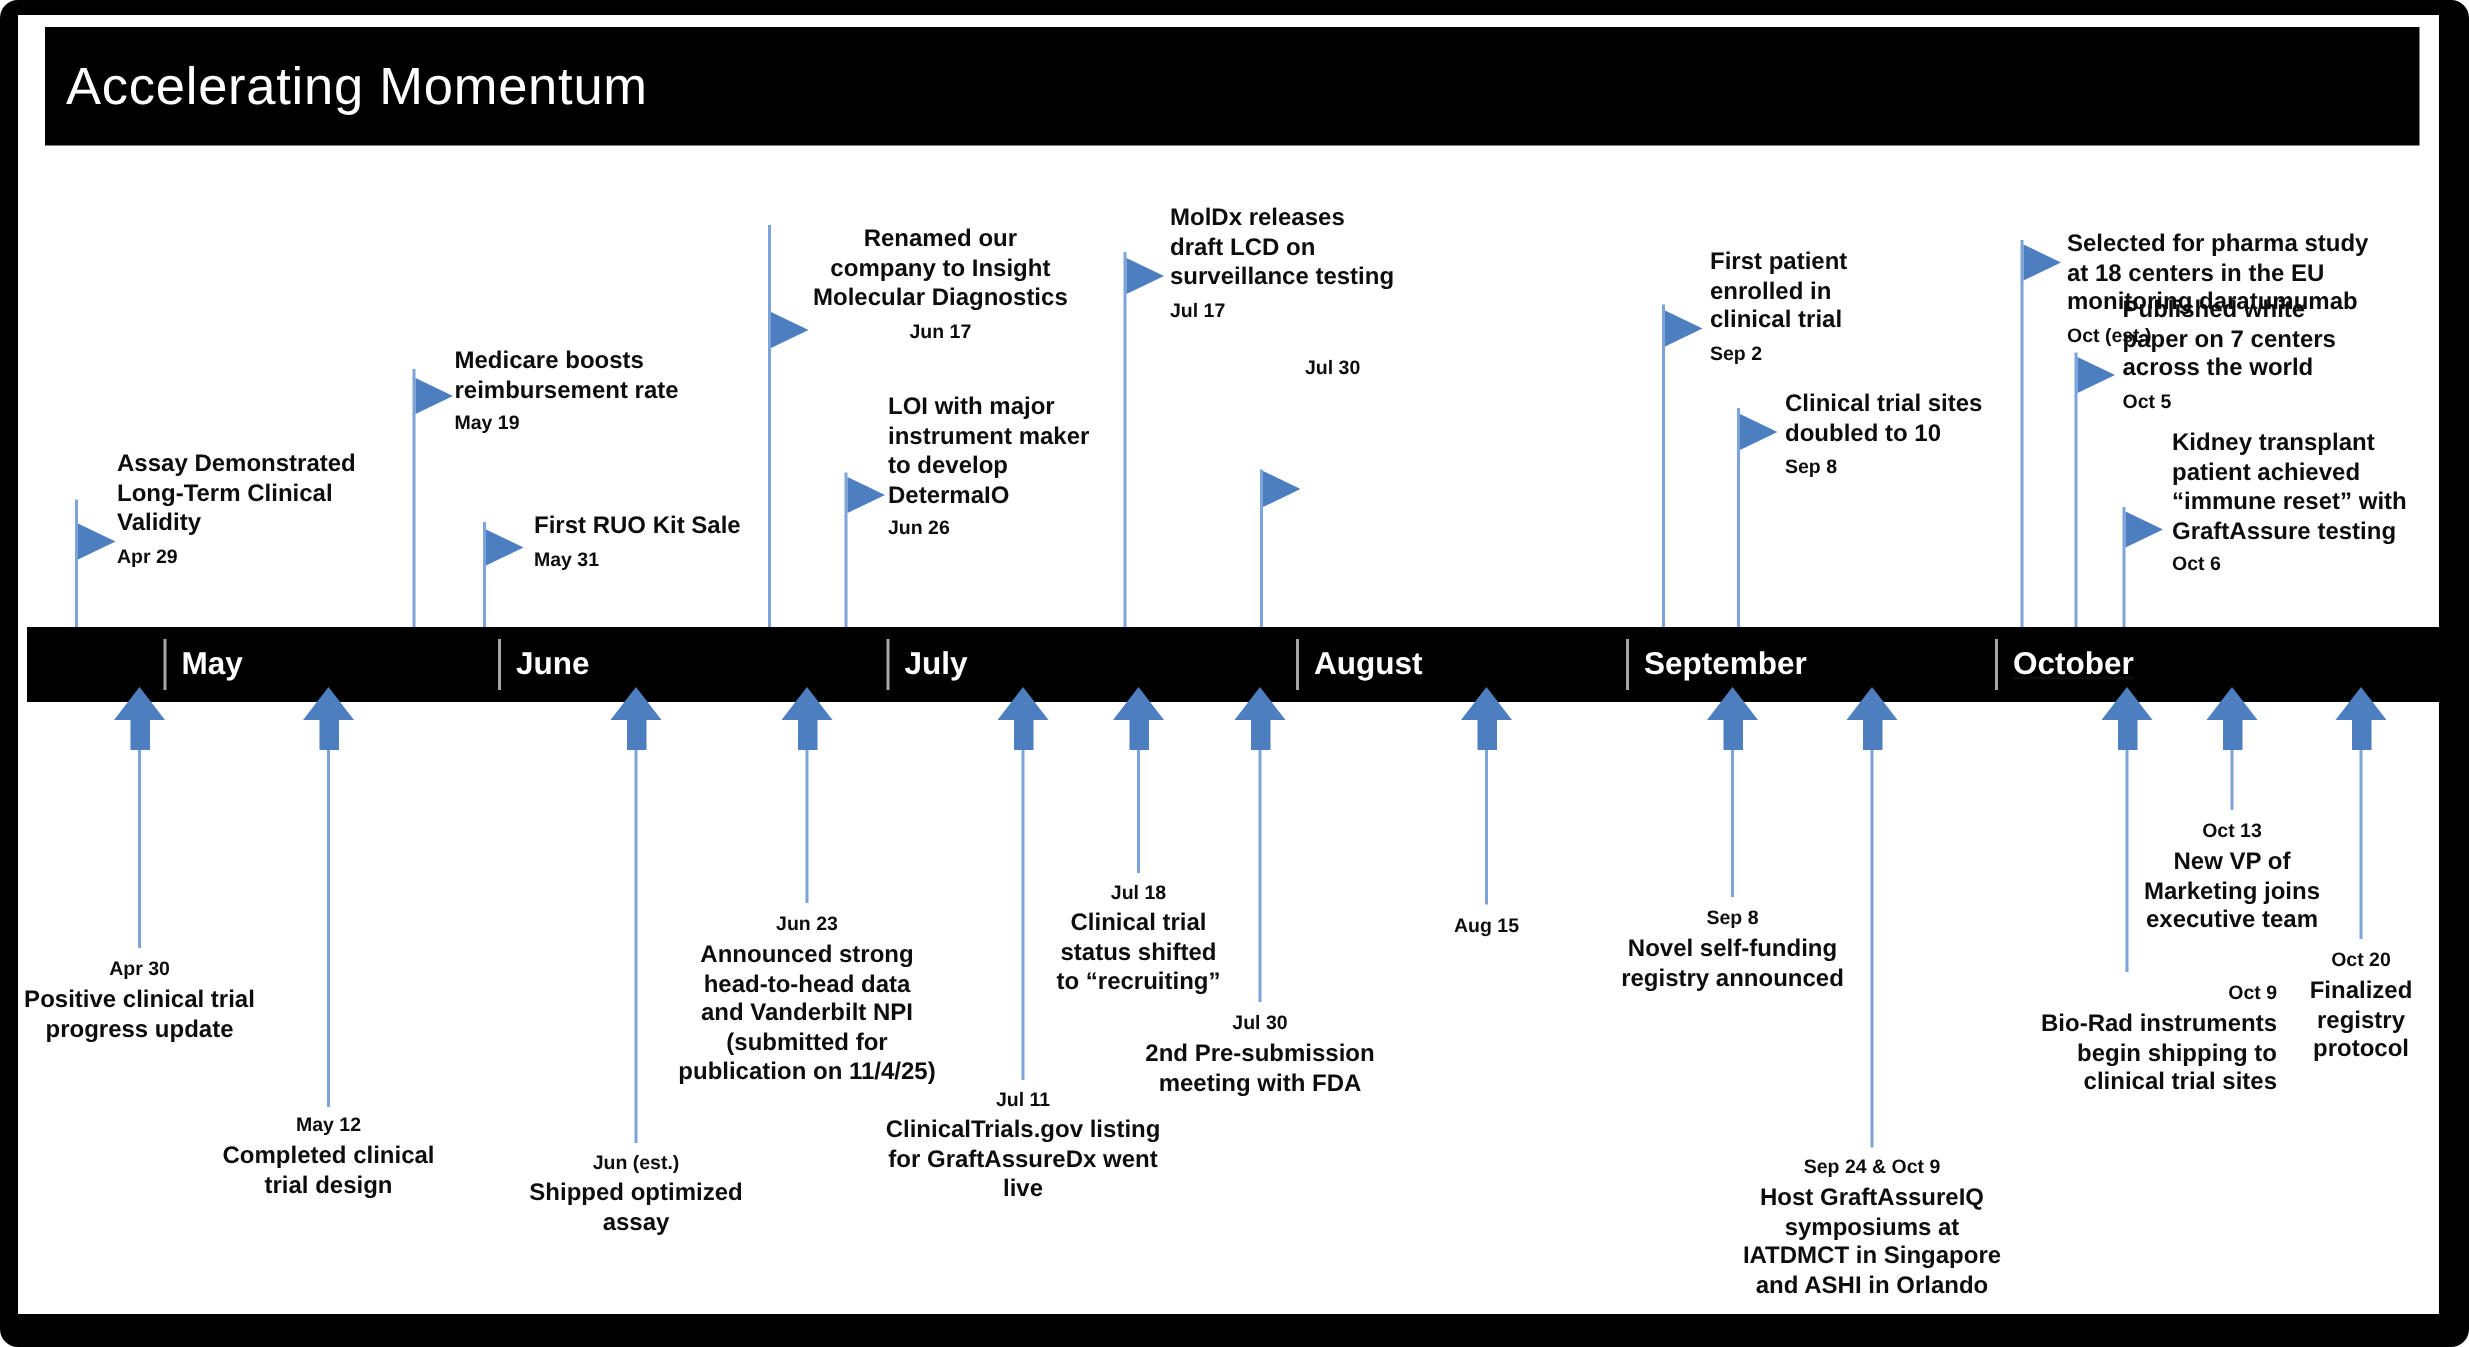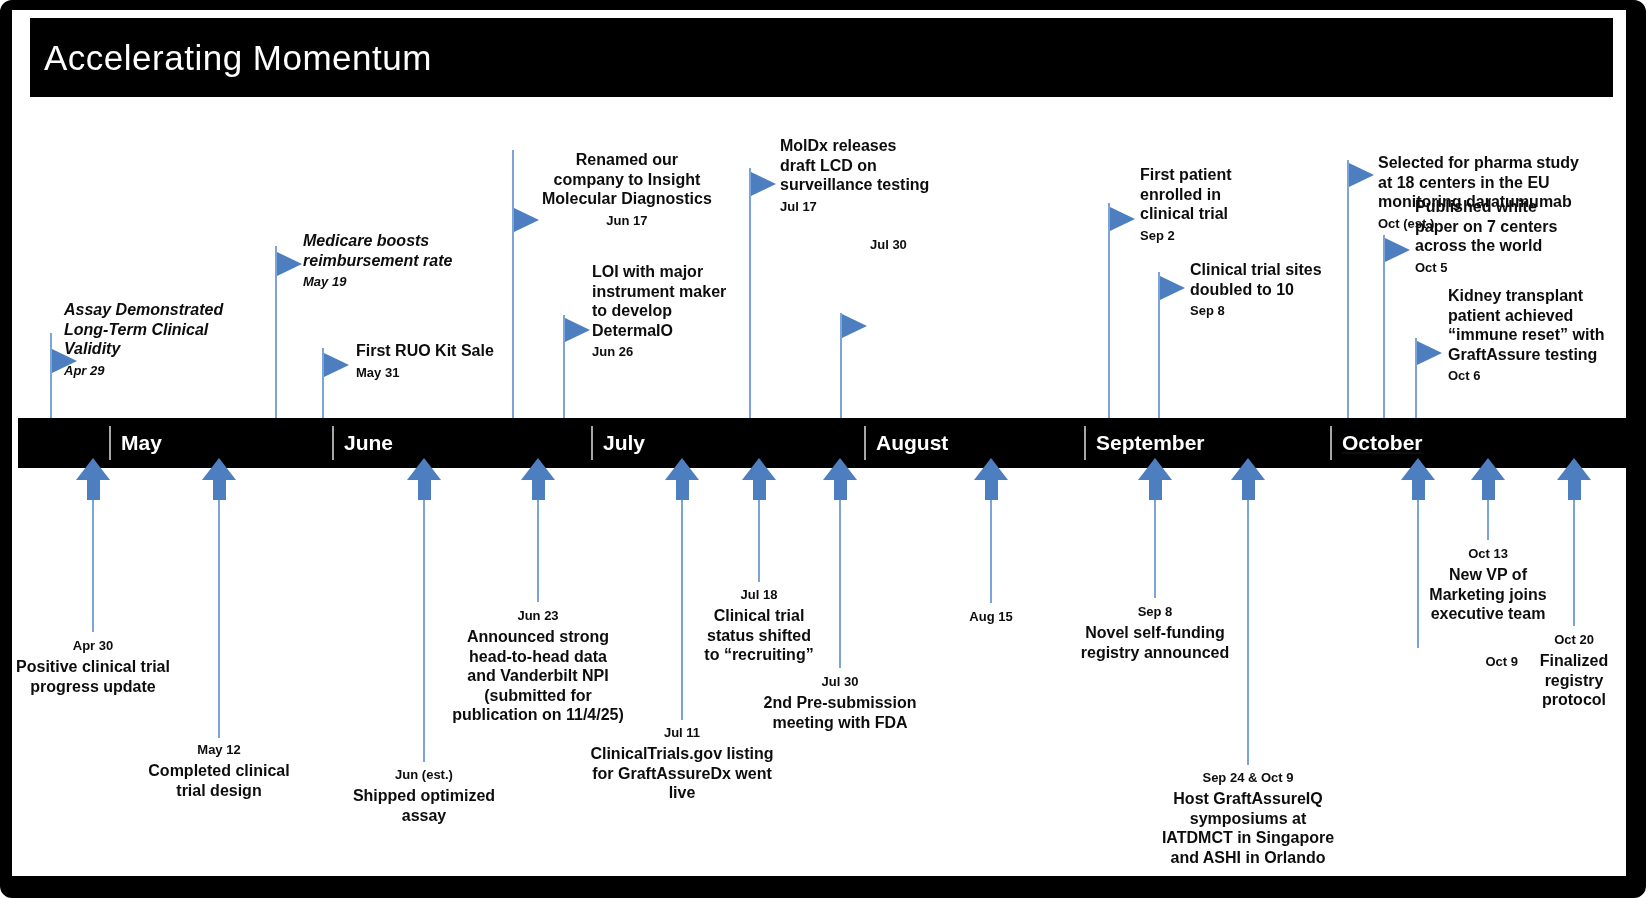--- a/index.html
+++ b/index.html
@@ -78,31 +78,31 @@
     <span class="lbl">September</span>
   </div>
   <div class="month" style="left:1330px;text-decoration:underline;">
     <span class="tick"></span>
     <span class="lbl">October</span>
   </div>
 
   <div>
     <div class="pole" style="left:50px;top:333px;height:85px;"></div>
     <div class="flag" style="left:52px;top:349px;"></div>
-    <div class="tev" style="left:64px;top:300px;font-style:italic;">
+    <div class="tev" style="left:78px;top:300px;">
       <div class="t">Assay Demonstrated
 Long-Term Clinical
 Validity</div>
       <div class="d">Apr 29</div>
     </div>
   </div>
   <div>
     <div class="pole" style="left:275px;top:246px;height:172px;"></div>
     <div class="flag" style="left:277px;top:252px;"></div>
-    <div class="tev" style="left:303px;top:231px;font-style:italic;">
+    <div class="tev" style="left:303px;top:231px;">
       <div class="t">Medicare boosts
 reimbursement rate</div>
       <div class="d">May 19</div>
     </div>
   </div>
   <div>
     <div class="pole" style="left:322px;top:348px;height:70px;"></div>
     <div class="flag" style="left:324px;top:353px;"></div>
     <div class="tev" style="left:356px;top:341px;">
       <div class="t">First RUO Kit Sale</div>
@@ -302,20 +302,23 @@
 IATDMCT in Singapore
 and ASHI in Orlando</div>
     </div>
   </div>
   <div>
     <div class="arrow-head" style="left:1401px;top:458px;"></div>
     <div class="arrow-stem" style="left:1412px;top:479px;"></div>
     <div class="vline" style="left:1417px;top:498px;height:150px;"></div>
     <div class="bev" style="left:1348px;top:654px;text-align:right;">
       <div class="d">Oct 9</div>
+      <div class="t">Bio-Rad instruments
+begin shipping to
+clinical trial sites</div>
     </div>
   </div>
   <div>
     <div class="arrow-head" style="left:1471px;top:458px;"></div>
     <div class="arrow-stem" style="left:1482px;top:479px;"></div>
     <div class="vline" style="left:1487px;top:498px;height:42px;"></div>
     <div class="bev" style="left:1488px;top:546px;">
       <div class="d">Oct 13</div>
       <div class="t">New VP of
 Marketing joins

